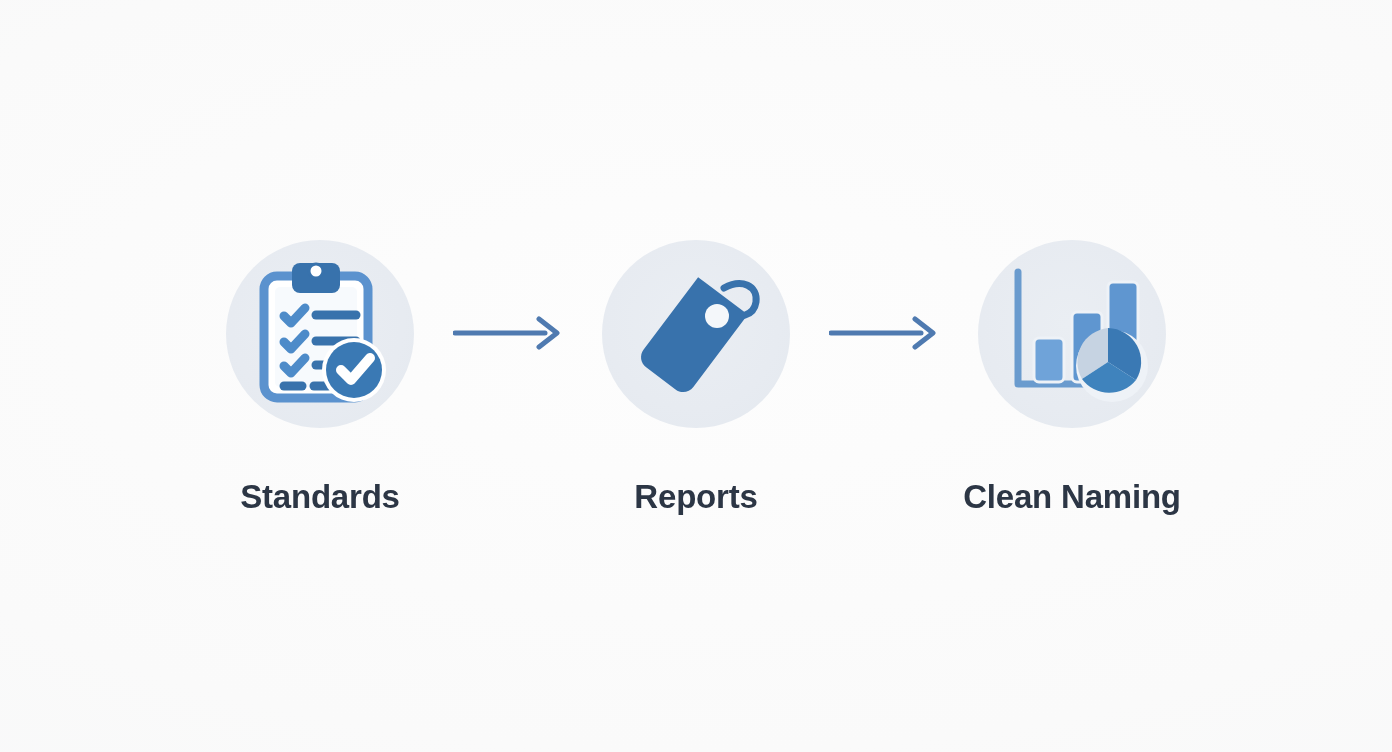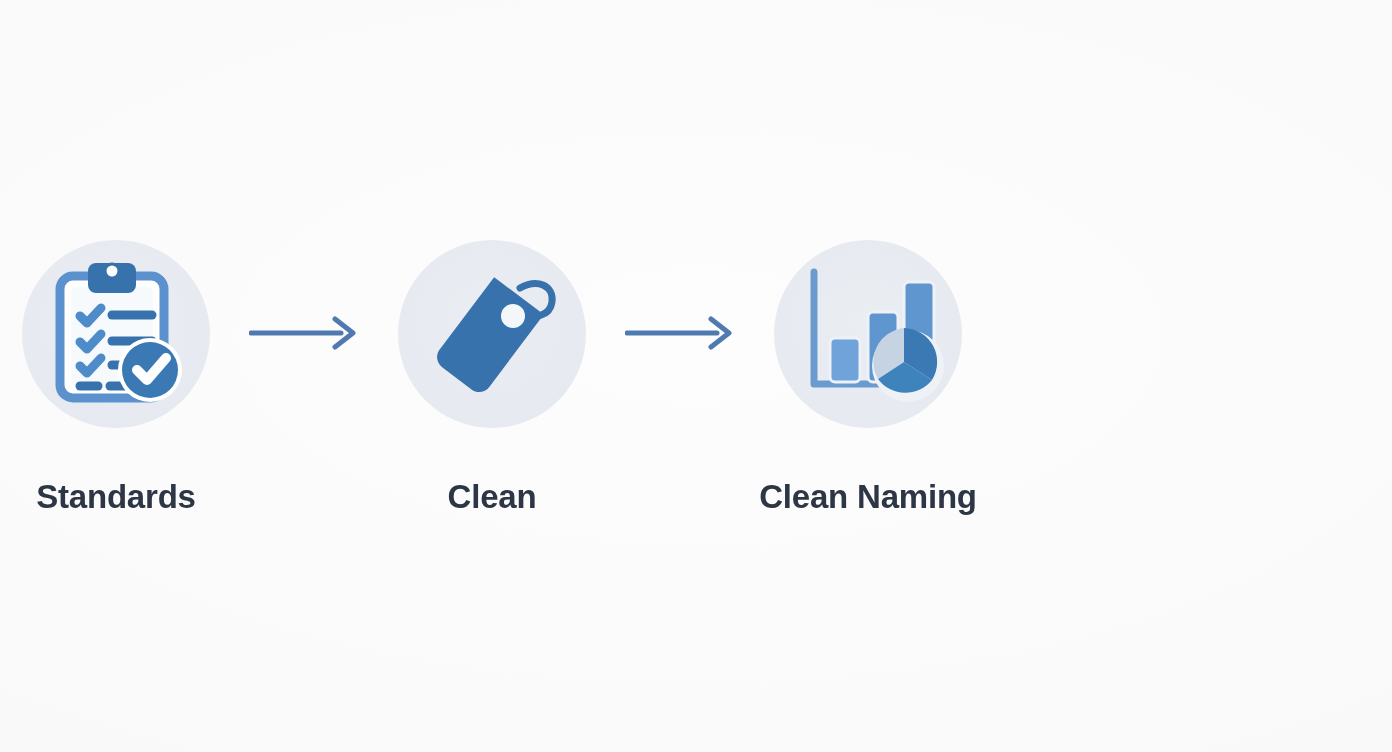--- a/index.html
+++ b/index.html
@@ -22,20 +22,21 @@
       radial-gradient(120% 100% at 50% 45%, #fdfdfd 0%, #fafafa 55%, #f6f7f8 100%);
   }
   .flow {
     position: absolute;
     left: 0;
     top: 0;
     width: 1392px;
     height: 752px;
     display: flex;
     align-items: center;
+    justify-content: center;
     gap: 0;
   }
   .step {
     width: 232px;
     display: flex;
     flex-direction: column;
     align-items: center;
   }
   .badge-circle {
     width: 188px;
@@ -118,21 +119,21 @@
         <svg width="152" height="152" viewBox="0 0 152 152">
 
           <path d="M104 30 C122 20 138 28 136 44 C134 58 118 62 106 54" fill="none" stroke="#3872ac" stroke-width="7" stroke-linecap="round"></path>
 
           <path d="M92 26 L130 64 L66 128 C61 133 53 133 48 128 L22 102
                    C17 97 17 89 22 84 L86 20 Z" transform="rotate(-8 76 76)" fill="#3872ac"></path>
 
           <circle cx="97" cy="58" r="12" fill="#f4f7fa"></circle>
         </svg>
       </div>
-      <div class="step-label">Clean</div>
+      <div class="step-label">Reports</div>
     </div>
 
     <div class="arrow">
       <svg width="110" height="34" viewBox="0 0 110 34">
         <line x1="2" y1="17" x2="92" y2="17" stroke="#4f7ab0" stroke-width="5" stroke-linecap="round"></line>
         <polyline points="86,3 104,17 86,31" fill="none" stroke="#4f7ab0" stroke-width="5" stroke-linecap="round" stroke-linejoin="round"></polyline>
       </svg>
     </div>
 
     <div class="step">

